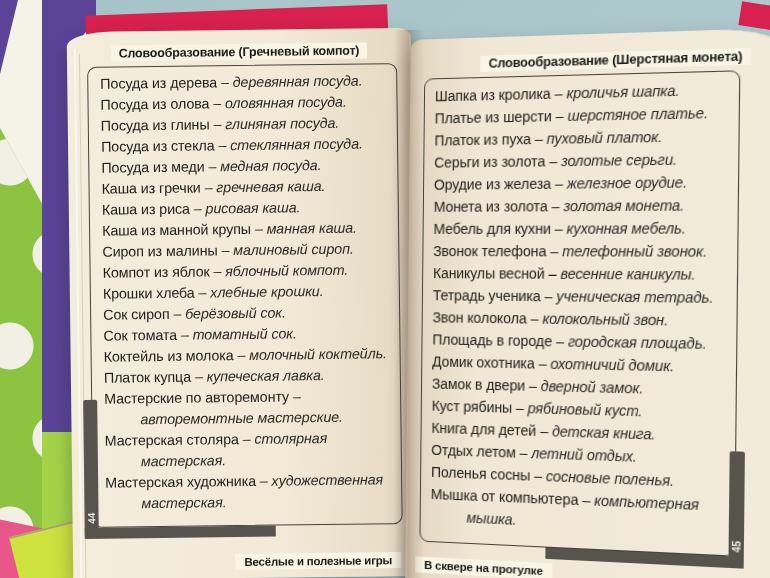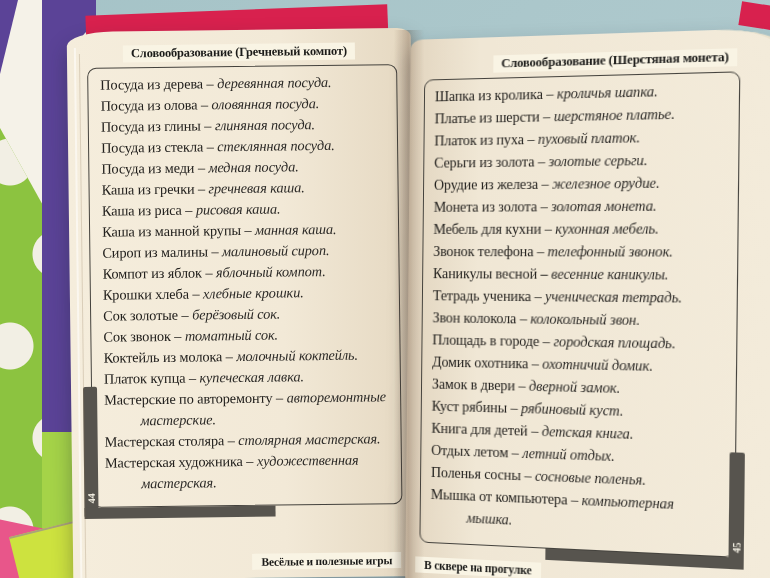--- a/index.html
+++ b/index.html
@@ -1,18 +1,18 @@
 <!DOCTYPE html>
 <html><head>
 <meta charset="utf-8">
 <style>
   html,body{margin:0;padding:0;background:#a9c6ca;}
   .scene{position:relative;width:770px;height:578px;overflow:hidden;
          background:linear-gradient(135deg,#a5c3c7 0%,#aec9cd 60%,#b4cfd3 100%);
-         font-family:Liberation Serif, serif;}
+         font-family:Liberation Sans, sans-serif;}
 
   
   .cover-a{position:absolute;left:0;top:0;width:50px;height:578px;background:#f5f2e8;}
   .cover-a .purple-wedge{position:absolute;left:0;top:0;width:18px;height:74px;background:#5b4397;
         clip-path:polygon(0 0,100% 0,0 100%);}
   .cover-a .green-zone{position:absolute;left:0;top:128px;width:100%;height:450px;background:#8cc340;
         clip-path:polygon(0 0,100% 20%,100% 100%,0 100%);
         background-image:radial-gradient(circle 24px at 10px 34px,#f2efe4 23px,transparent 24px),
                          radial-gradient(circle 24px at 56px 126px,#f2efe4 23px,transparent 24px);
         background-size:92px 184px;}
@@ -117,23 +117,23 @@
           <div class="entry"><span class="base">Каша из риса</span> <span class="dash">–</span> <span class="ans">рисовая каша.</span></div>
 
           <div class="entry"><span class="base">Каша из манной крупы</span> <span class="dash">–</span> <span class="ans">манная каша.</span></div>
 
           <div class="entry"><span class="base">Сироп из малины</span> <span class="dash">–</span> <span class="ans">малиновый сироп.</span></div>
 
           <div class="entry"><span class="base">Компот из яблок</span> <span class="dash">–</span> <span class="ans">яблочный компот.</span></div>
 
           <div class="entry"><span class="base">Крошки хлеба</span> <span class="dash">–</span> <span class="ans">хлебные крошки.</span></div>
 
-          <div class="entry"><span class="base">Сок золотые</span> <span class="dash">–</span> <span class="ans">берёзовый сок.</span></div>
-
-          <div class="entry"><span class="base">Сок звонок</span> <span class="dash">–</span> <span class="ans">томатный сок.</span></div>
+          <div class="entry"><span class="base">Сок сироп</span> <span class="dash">–</span> <span class="ans">берёзовый сок.</span></div>
+
+          <div class="entry"><span class="base">Сок томата</span> <span class="dash">–</span> <span class="ans">томатный сок.</span></div>
 
           <div class="entry"><span class="base">Коктейль из молока</span> <span class="dash">–</span> <span class="ans">молочный коктейль.</span></div>
 
           <div class="entry"><span class="base">Платок купца</span> <span class="dash">–</span> <span class="ans">купеческая лавка.</span></div>
 
           <div class="entry"><span class="base">Мастерские по авторемонту</span> <span class="dash">–</span> <span class="ans">авторемонтные мастерские.</span></div>
 
           <div class="entry"><span class="base">Мастерская столяра</span> <span class="dash">–</span> <span class="ans">столярная мастерская.</span></div>
 
           <div class="entry"><span class="base">Мастерская художника</span> <span class="dash">–</span> <span class="ans">художественная мастерская.</span></div>

